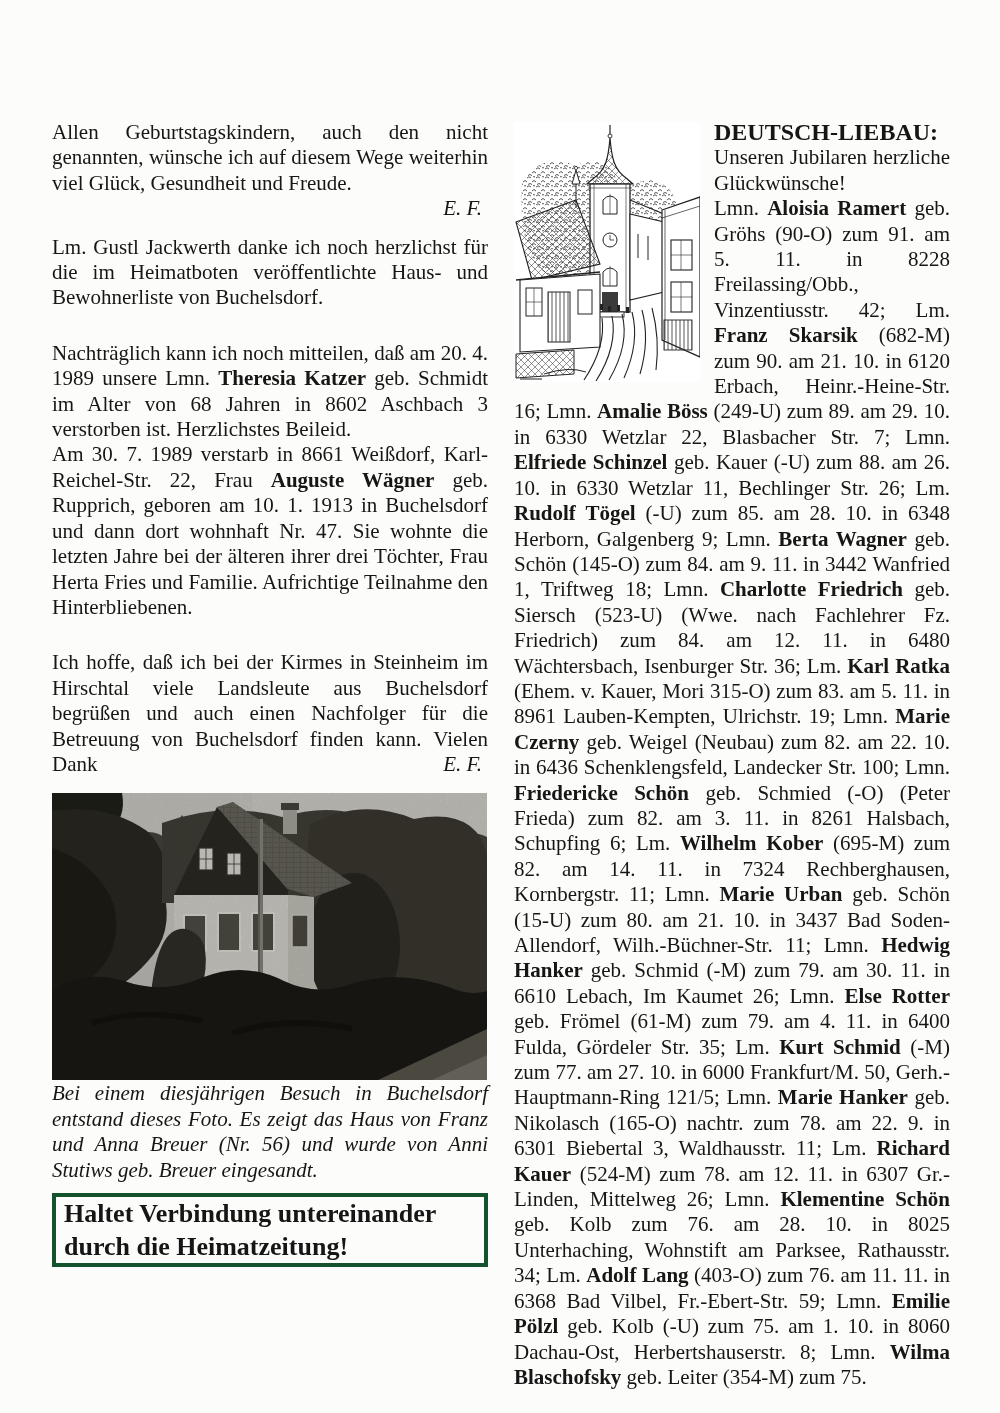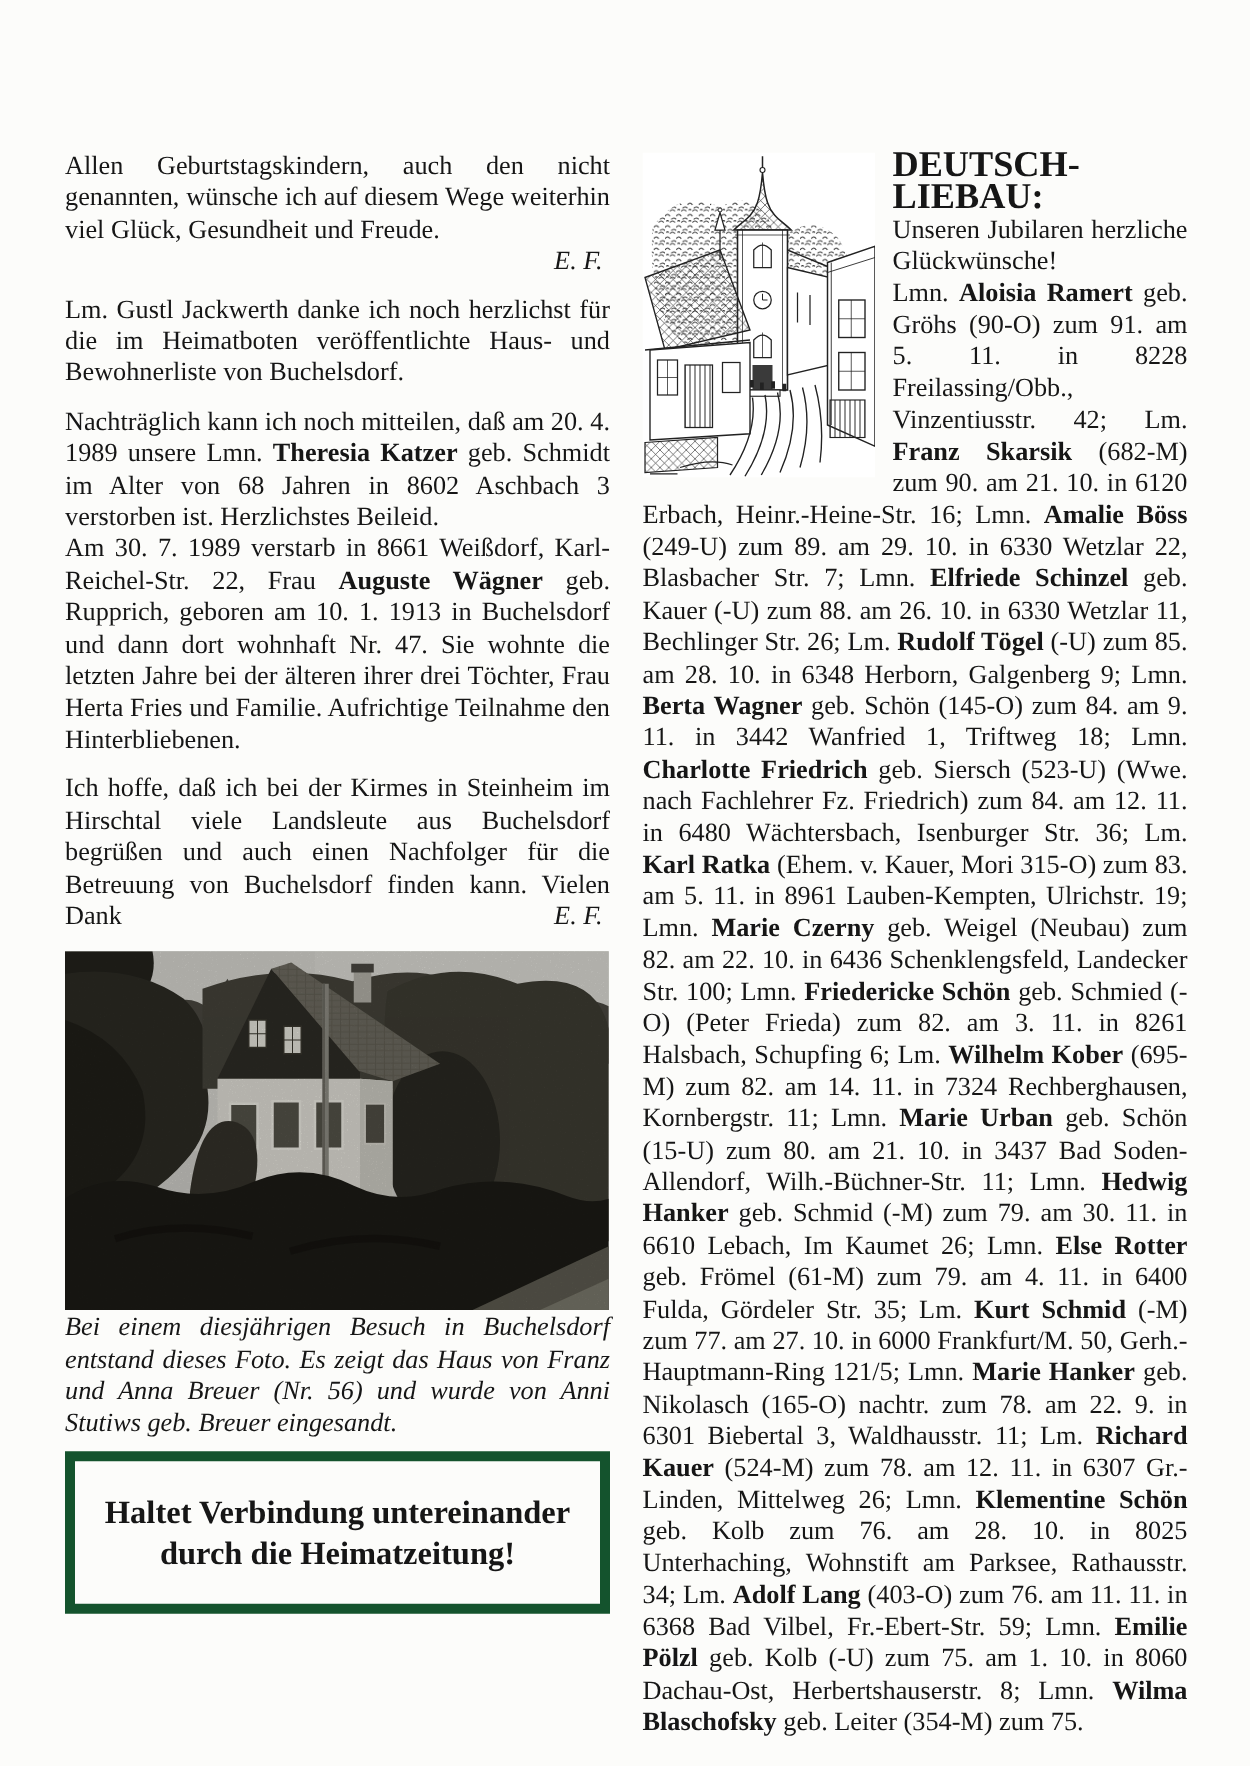--- a/index.html
+++ b/index.html
@@ -6,34 +6,34 @@
   body{
     width:1000px;height:1413px;position:relative;overflow:hidden;
     background:#fcfcfa;color:#161616;
     font-family:"Liberation Serif","DejaVu Serif",serif;
   }
   .col{position:absolute;top:120px;font-size:21px;line-height:25.4px;text-align:justify;}
   .col-left{left:52px;width:436px;}
   .col-right{left:514px;width:436px;}
   p{margin:0;hyphens:auto;-webkit-hyphens:auto;overflow-wrap:break-word;}
   .sig-line{text-align:right;font-style:italic;padding-right:6px;}
-  .gap{margin-top:14px;}
+  .gap{margin-top:30px;}
   .sig-inline{position:absolute;right:6px;bottom:0;font-style:italic;}
   .rel{position:relative;}
   .photo-frame{margin-top:16px;width:435px;height:287px;background:#d0cfc9;}
   .photo-frame svg{display:block;}
   .caption{margin-top:1px;font-style:italic;}
   .notice-box{
-    margin-top:10px;border:8px solid #14532d;padding:24px 8px;
-    text-align:center;font-weight:bold;font-size:26px;line-height:33px;
+    margin-top:10px;border:4px solid #14532d;padding:0 8px;
+    text-align:left;font-weight:bold;font-size:26px;line-height:33px;
   }
   .church-float{
     float:left;width:186px;height:260px;margin:2px 14px 16px 0;
   }
-  .rc-heading{font-weight:bold;font-size:29px;}
+  .rc-heading{font-weight:bold;font-size:24px;}
   .page-num{margin-top:28px;text-align:right;padding-right:2px;}
   b{font-weight:bold;}
 </style>
 </head>
 <body>
 
 <div class="col col-left">
 
   <p>Allen Geburtstagskindern, auch den nicht genannten, wünsche ich auf diesem Wege weiterhin viel Glück, Gesundheit und Freude.</p>
   <div class="sig-line">E. F.</div>

